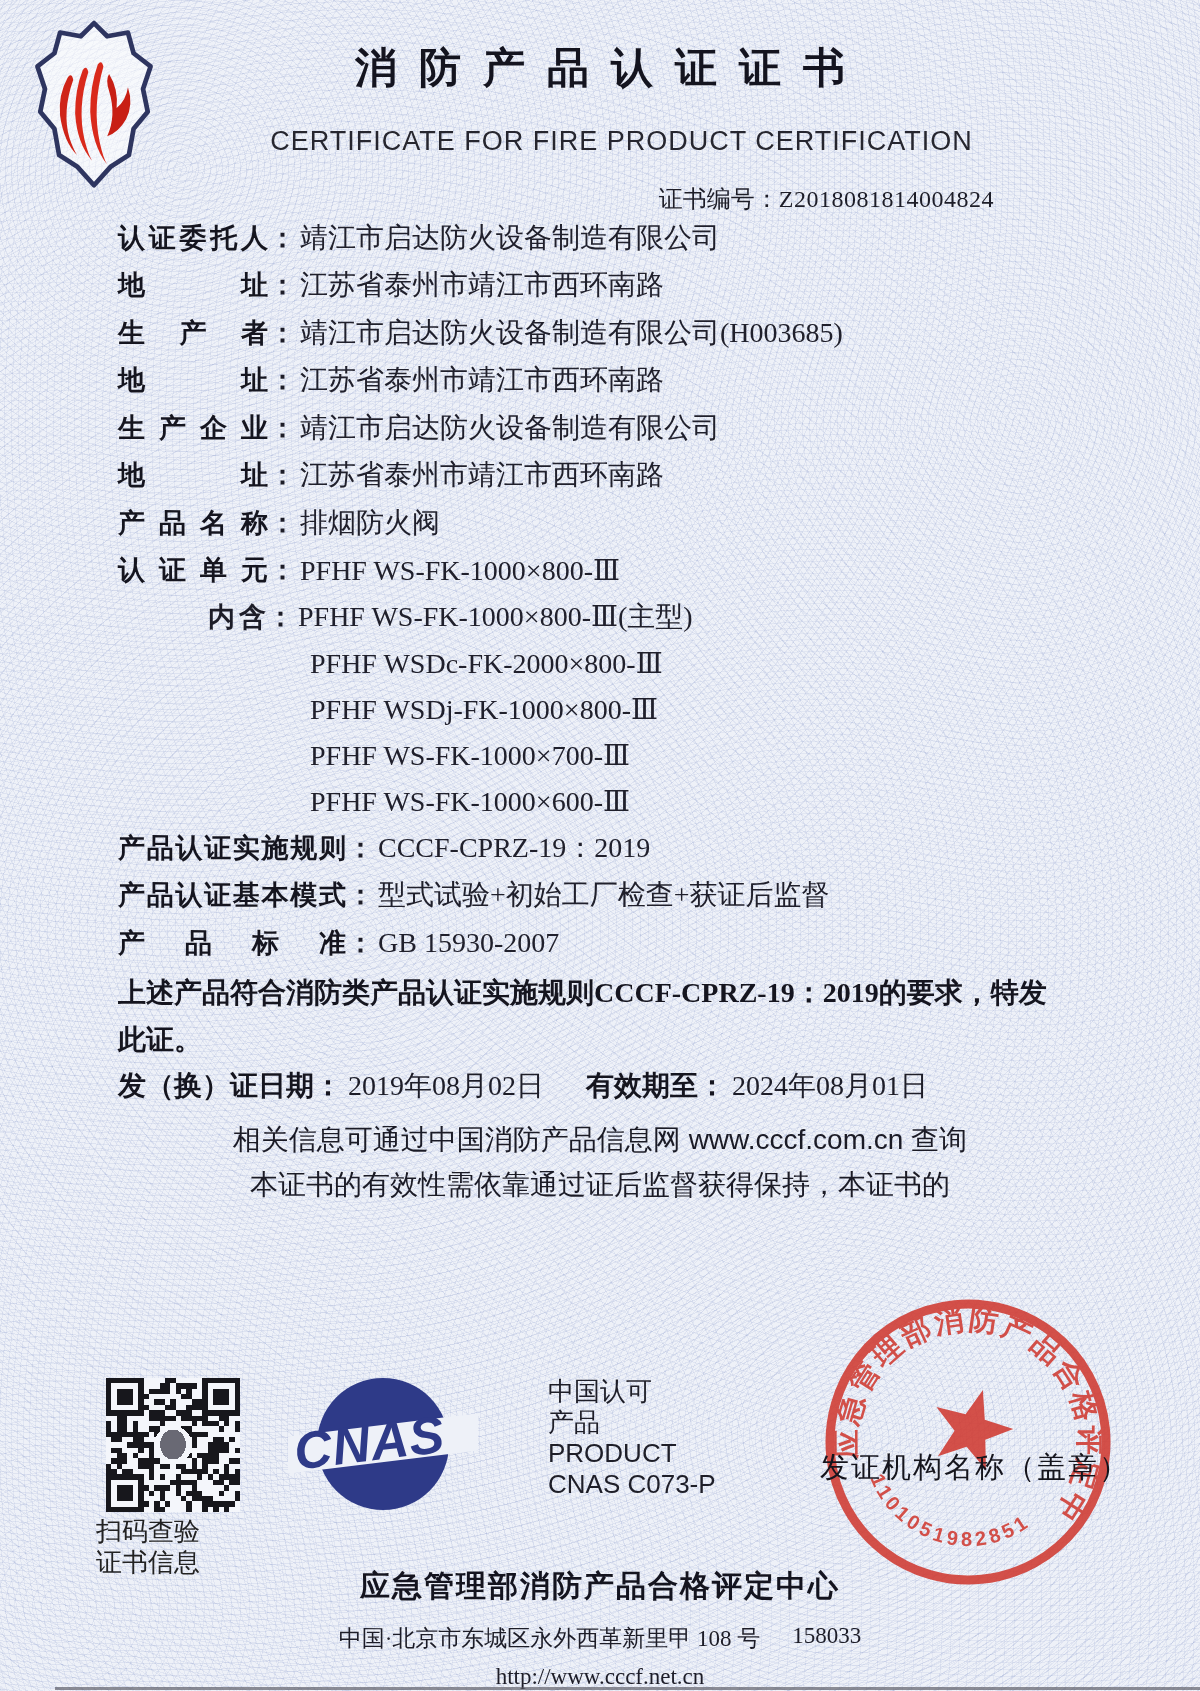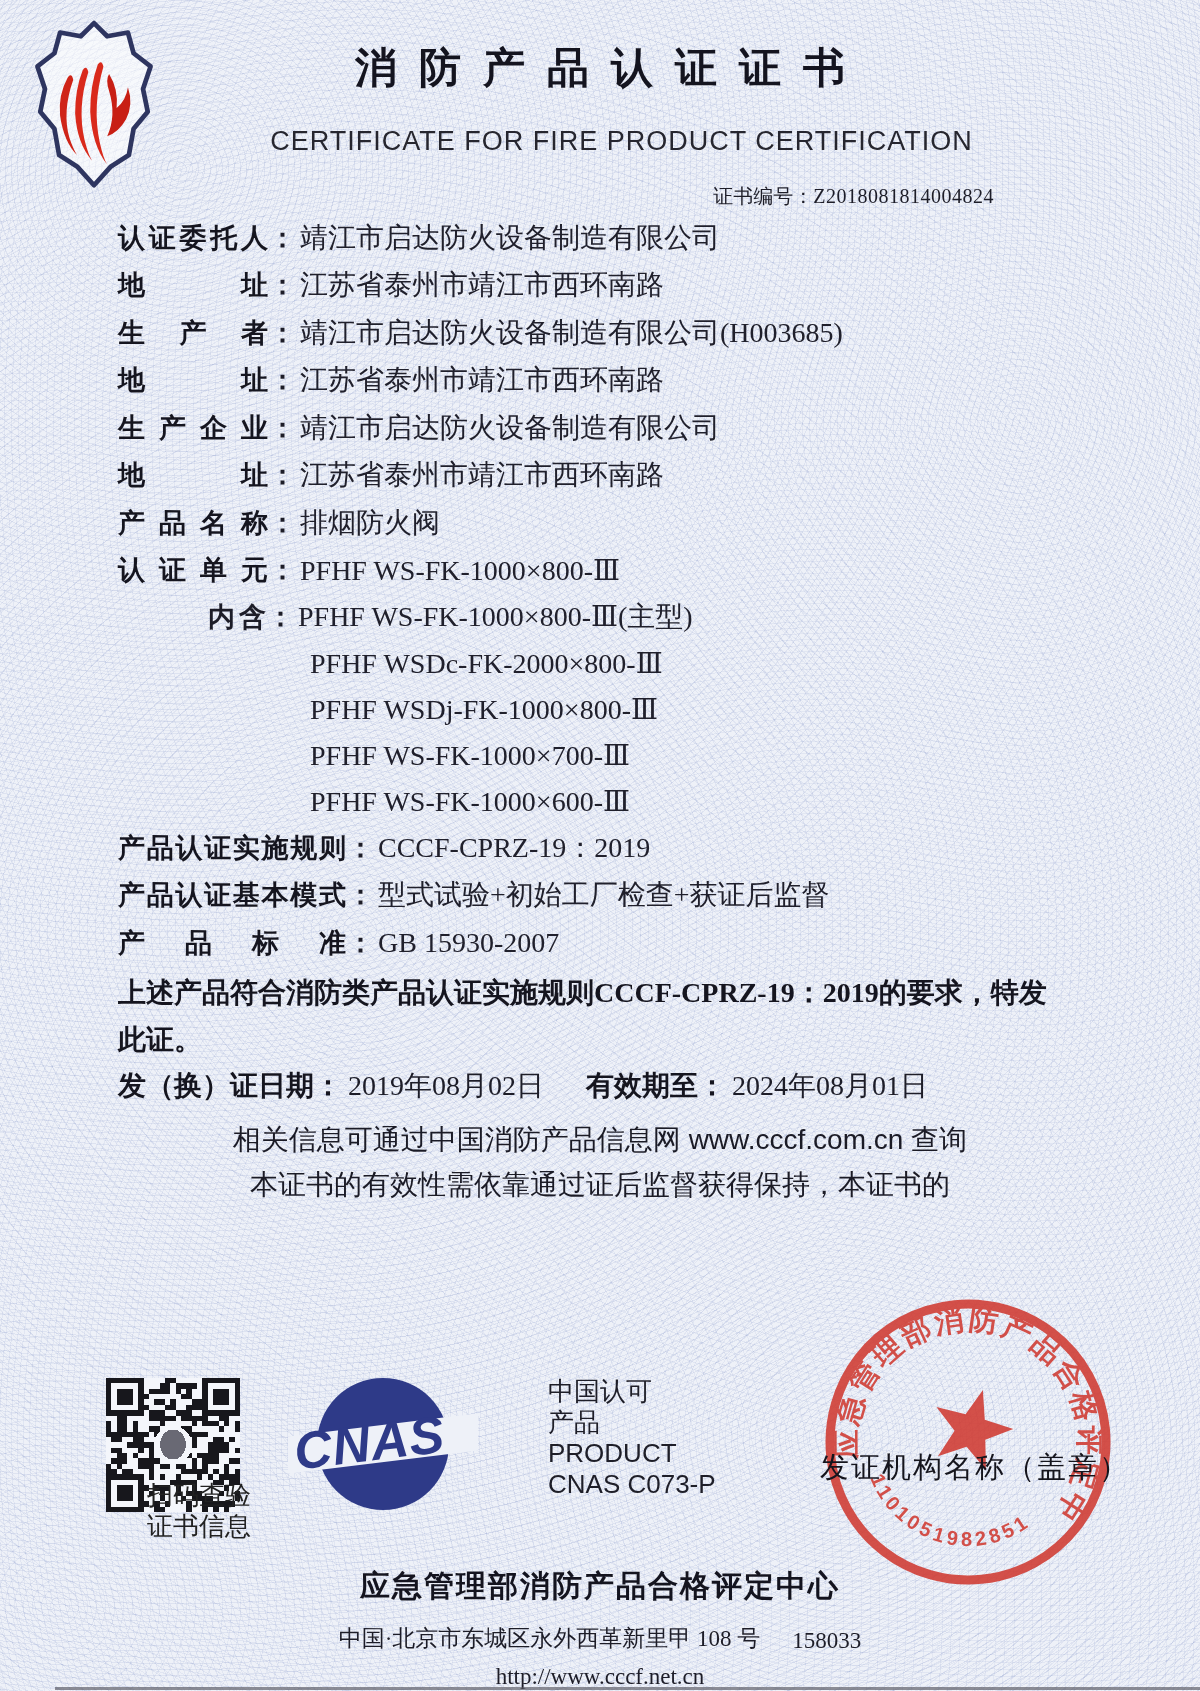--- a/index.html
+++ b/index.html
@@ -14,21 +14,21 @@
       repeating-radial-gradient(circle at 5% 95%, rgba(110,130,190,.09) 0 1px, transparent 1px 9px);
     color:#1d1d28;
     font-family:"Liberation Sans","DejaVu Sans",sans-serif;
   }
   .sans{font-family:"Liberation Sans","DejaVu Sans",sans-serif;}
 
   
   .logo{position:absolute;left:28px;top:14px;width:132px;height:186px;}
   .title-cn{padding-top:40px;text-align:center;font-size:42px;font-weight:bold;letter-spacing:22px;text-indent:22px;color:#14141f;}
   .title-en{margin-top:30px;text-align:center;font-size:27px;letter-spacing:1px;color:#26262f;font-weight:500;padding-left:43px;}
-  .cert-no{margin-top:26px;text-align:right;padding-right:206px;font-size:20px;font-family:"Liberation Serif","DejaVu Serif",serif;}
+  .cert-no{margin-top:26px;text-align:right;padding-right:206px;font-size:24px;font-family:"Liberation Serif","DejaVu Serif",serif;}
   .cert-no .num{letter-spacing:.5px;}
 
   
   .fields{position:absolute;top:214px;left:118px;right:55px;font-size:27px;}
   .row{height:47.5px;display:flex;align-items:center;white-space:nowrap;}
   .lbl{display:inline-block;width:150px;font-weight:bold;text-align:justify;text-align-last:justify;color:#15151f;}
   .lbl-wide{display:inline-block;width:228px;font-weight:bold;text-align:justify;text-align-last:justify;color:#15151f;}
   .colon{font-weight:bold;margin:0 4px 0 1px;}
   .val{font-family:"Liberation Serif","DejaVu Serif",serif;font-size:28px;color:#20202c;}
   .contains-row{height:46px;}
@@ -38,30 +38,30 @@
   .statement .code{font-family:"Liberation Serif","DejaVu Serif",serif;font-weight:600;}
   .first-issue{height:46px;display:flex;align-items:center;margin-left:234px;white-space:nowrap;}
   .date-lbl{font-weight:bold;font-size:28px;color:#15151f;}
   .date-val{font-family:"Liberation Serif","DejaVu Serif",serif;font-size:28px;margin-left:6px;}
   .issue-row{height:46px;display:flex;align-items:center;white-space:nowrap;}
   .gap40{display:inline-block;width:42px;}
   .notice{margin:8px -55px 0 -118px;text-align:center;font-size:28px;font-weight:500;line-height:45px;color:#1b1b26;}
 
   
   .qr{position:absolute;left:106px;top:1378px;width:134px;height:134px;}
-  .qr-caption{position:absolute;left:96px;top:1480px;width:155px;text-align:right;font-size:26px;font-family:"Liberation Serif","DejaVu Serif",serif;line-height:31px;color:#222;}
+  .qr-caption{position:absolute;left:96px;top:1516px;width:155px;text-align:left;font-size:26px;font-family:"Liberation Serif","DejaVu Serif",serif;line-height:31px;color:#222;}
   .cnas-logo{position:absolute;left:288px;top:1372px;width:190px;height:150px;}
   .cnas-block{position:absolute;left:548px;top:1376px;font-size:26px;line-height:31px;color:#1e1e28;font-weight:500;}
   .stamp-svg{position:absolute;left:818px;top:1292px;width:300px;height:300px;opacity:.88;z-index:1;}
   .stamp-label{position:absolute;left:820px;top:1448px;z-index:2;font-size:29px;letter-spacing:2px;font-family:"Liberation Serif","DejaVu Serif",serif;color:#15151d;white-space:nowrap;}
 
   
   .footer{position:absolute;left:0;right:0;top:1566px;text-align:center;}
   .org-name{font-size:30px;font-weight:bold;color:#14141f;letter-spacing:2px;}
-  .addr-line{margin-top:16px;font-size:23px;font-family:"Liberation Serif","DejaVu Serif",serif;display:flex;justify-content:center;gap:32px;align-items:flex-end;}
+  .addr-line{margin-top:16px;font-size:23px;font-family:"Liberation Serif","DejaVu Serif",serif;display:flex;justify-content:center;gap:32px;}
   .website{margin-top:10px;font-size:23px;font-family:"Liberation Serif","DejaVu Serif",serif;}
   .bottom-edge{position:absolute;left:55px;right:0;bottom:1px;height:3px;background:#565660;opacity:.65;}
 </style>
 </head>
 <body>
 
 <div class="page">
 
   <div class="logo">
     <svg viewBox="0 0 140 190" width="132" height="186">

